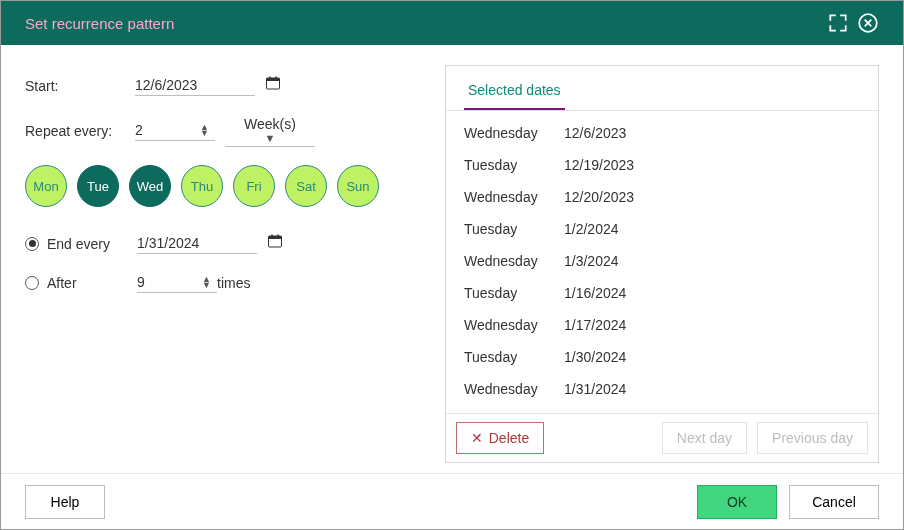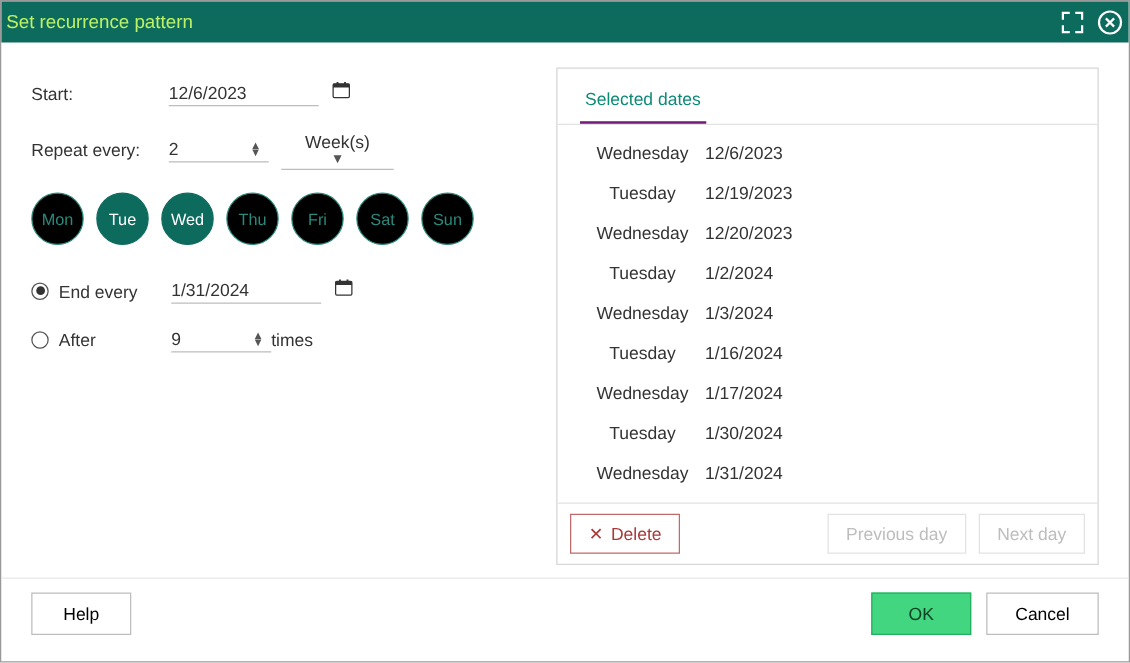--- a/index.html
+++ b/index.html
@@ -8,25 +8,25 @@
     font-size: 14px;
     color: #333;
     background: #fff;
     width: 904px;
     height: 530px;
     overflow: hidden;
     border: 1px solid #999;
   }
   .titlebar {
     background: #0d6b5e;
-    color: #bef264;
-    height: 33px;
+    color: #f9a8d4;
+    height: 44px;
     display: flex;
     align-items: center;
-    padding: 0 4px;
+    padding: 0 24px;
   }
   .titlebar .title { flex: 1; font-size: 15px; }
   .titlebar .icon-btn {
     width: 22px; height: 22px; display:flex; align-items:center; justify-content:center;
     margin-left: 8px; cursor: pointer;
   }
   .titlebar svg { stroke: #fff; fill: none; stroke-width: 1.6; }
   .content {
     display: flex;
     padding: 20px 24px 10px 24px;
@@ -90,21 +90,21 @@
     gap: 10px;
     margin: 6px 0 26px 0;
   }
   .day {
     width: 42px; height: 42px; border-radius: 50%;
     border: 1.5px solid #2a8a7c;
     color: #2a8a7c;
     display:flex; align-items:center; justify-content:center;
     font-size: 13px;
     cursor:pointer;
-    background:#000000;
+    background:#bef264;
   }
   .day.selected {
     background: #0d6b5e;
     color: #fff;
     border-color: #0d6b5e;
   }
   .radio-row {
     display:flex; align-items:center; margin-bottom: 18px;
   }
   .radio {
@@ -125,21 +125,21 @@
     padding: 6px 4px 10px 4px;
     border-bottom:2px solid #701a75;
     font-size:14px;
   }
   .date-list {
     flex:1; overflow:auto; padding: 6px 18px;
   }
   .date-row {
     display:flex; padding: 8px 0; font-size:14px;
   }
-  .date-row .dow { width: 100px; color:#333;text-align:center; }
+  .date-row .dow { width: 100px; color:#333; }
   .date-row .dt { color:#333; }
   .list-actions {
     border-top:1px solid #e2e2e2;
     padding: 8px 10px;
     display:flex; align-items:center; gap:10px;
   }
   .btn {
     height: 34px; padding: 0 18px;
     border:1px solid #bdbdbd; background:#fff;
     font-size:14px; cursor:pointer;
@@ -294,22 +294,22 @@
           <span class="dow">Wednesday</span>
           <span class="dt">1/31/2024</span>
         </div>
       </div>
     <div class="list-actions">
       <button class="btn small delete">
         <span>✕</span>
         <span>Delete</span>
       </button>
       <span class="spacer"></span>
+      <button class="btn small disabled">Next day</button>
       <button class="btn small disabled">Previous day</button>
-      <button class="btn small disabled">Next day</button>
     </div>
   </div>
 </div>
 
 <div class="footer">
   <button class="btn help">Help</button>
   <span class="spacer"></span>
   <button class="btn ok">OK</button>
   <button class="btn cancel">Cancel</button>
 </div>

